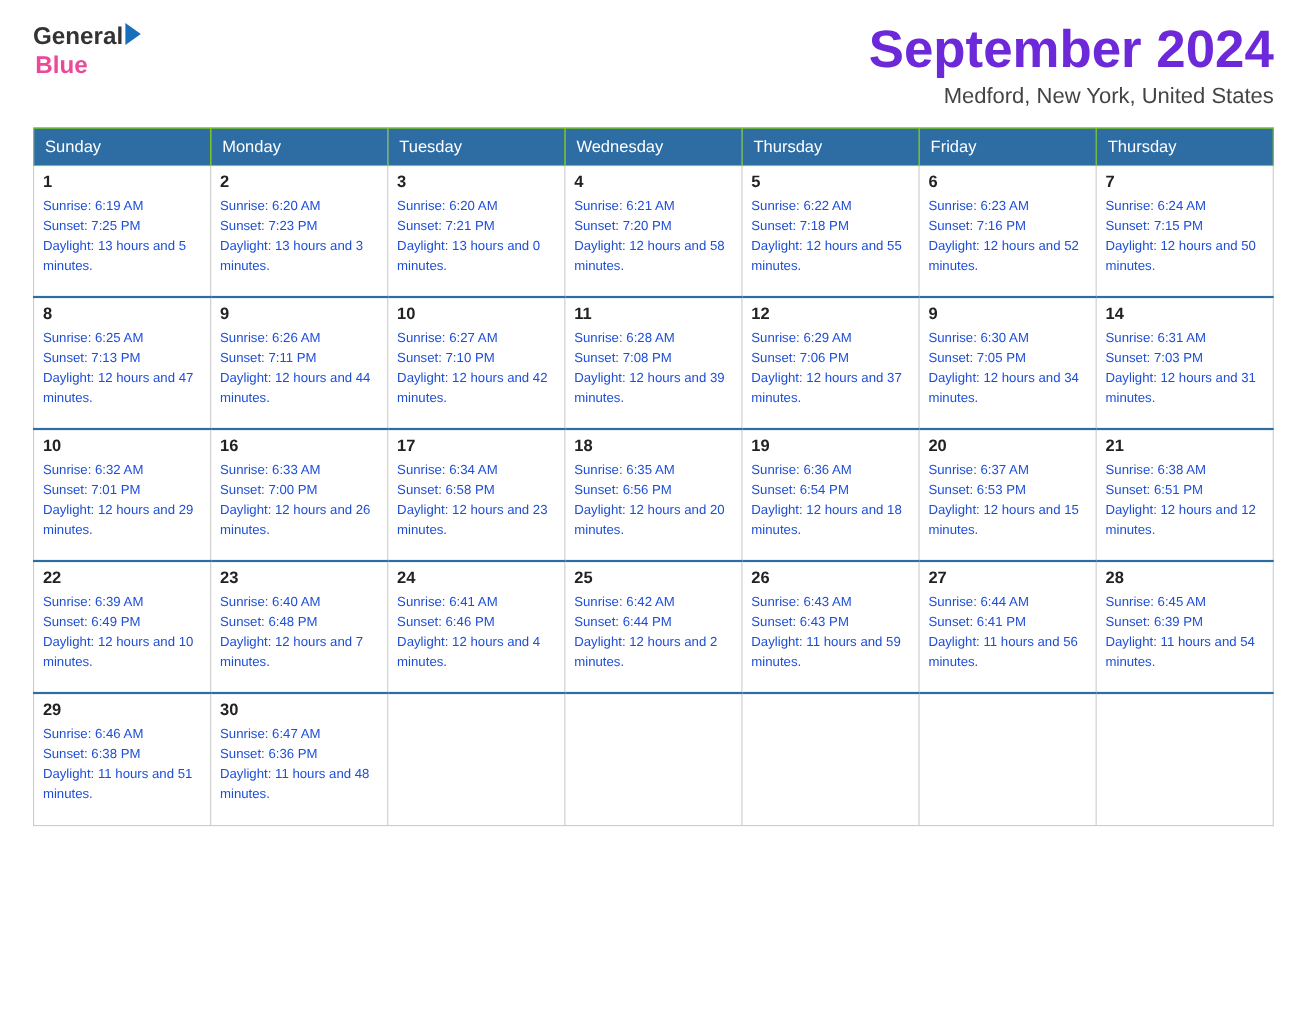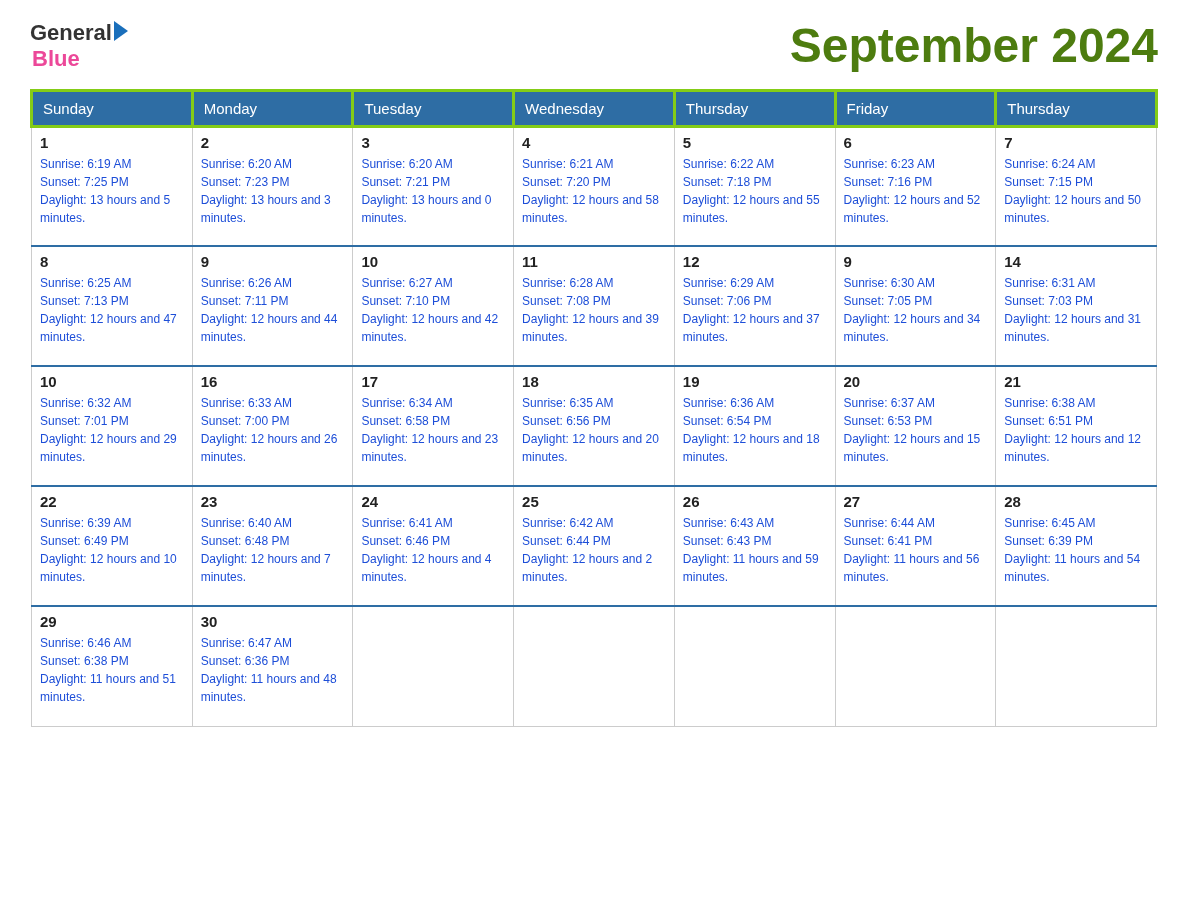--- a/index.html
+++ b/index.html
@@ -43,41 +43,41 @@
       font-weight: bold;
       color: #ec4899;
       margin-left: 2px;
     }
     .title-block {
       text-align: right;
     }
     .month-title {
       font-size: 48px;
       font-weight: bold;
-      color: #4d7c0f;
+      color: #6d28d9;
       line-height: 1.1;
     }
     .location-title {
       font-size: 20px;
       color: #444;
       margin-top: 4px;
     }
     .calendar-table {
       width: 100%;
       border-collapse: collapse;
       table-layout: fixed;
     }
     .calendar-table th {
       background-color: #2e6da4;
       color: #fff;
       font-size: 15px;
       font-weight: normal;
       padding: 8px 10px;
       text-align: left;
-      border: 3px solid #84cc16;
+      border: 1px solid #84cc16;
     }
     .calendar-table td {
       border: 1px solid #ccc;
       vertical-align: top;
       padding: 6px 8px;
       min-height: 90px;
       height: 120px;
     }
     .day-number {
       font-size: 15px;
@@ -103,20 +103,21 @@
 <div class="header">
   <div class="logo-wrapper">
     <div class="logo-line1">
       <span class="logo-text-general">General</span>
       <div class="logo-triangle"></div>
     </div>
     <div class="logo-line2">Blue</div>
   </div>
   <div class="title-block">
     <div class="month-title">September 2024</div>
+    <div class="location-title">Medford, New York, United States</div>
   </div>
 </div>
 
 <table class="calendar-table">
   <thead>
     <tr>
     <th>Sunday</th>
         <th>Monday</th>
         <th>Tuesday</th>
         <th>Wednesday</th>

